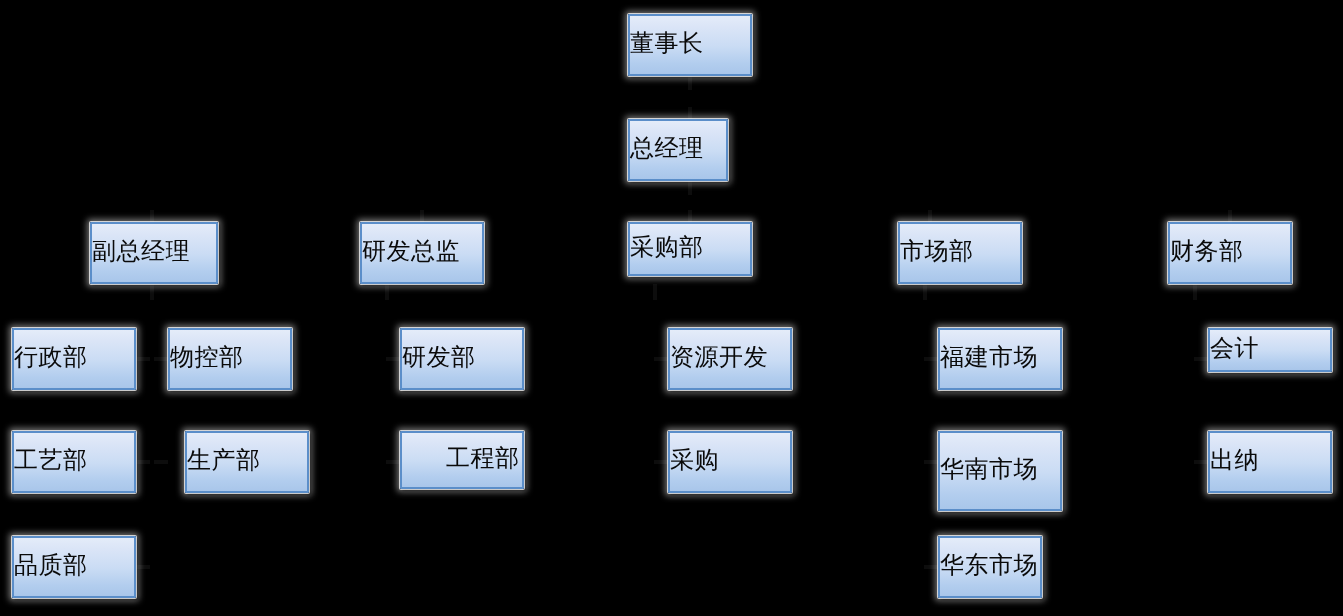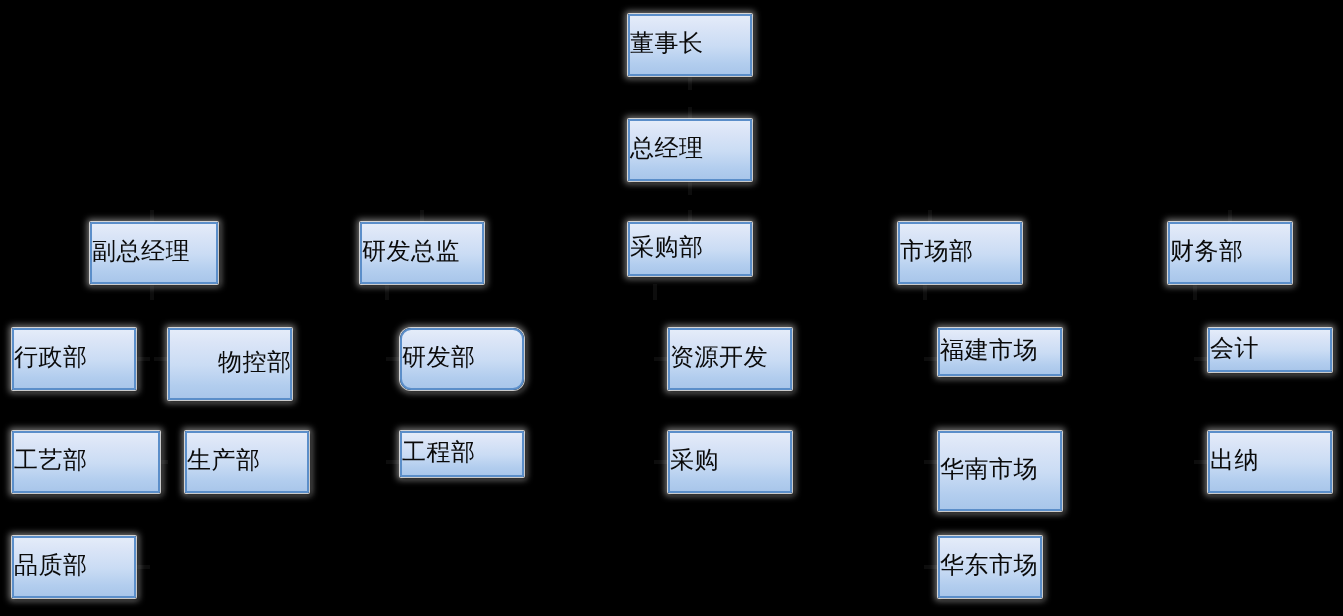--- a/index.html
+++ b/index.html
@@ -93,63 +93,63 @@
       <div class="conn conn-h" style="left: 654px; top: 460px; width: 14px; background: rgb(13, 13, 13); border: none;"></div>
       <div class="conn conn-h" style="left: 924px; top: 460px; width: 14px; background: rgb(13, 13, 13); border: none;"></div>
       <div class="conn conn-h" style="left: 1194px; top: 460px; width: 14px; background: rgb(13, 13, 13); border: none;"></div>
       <div class="conn conn-h" style="left: 136px; top: 565px; width: 14px; background: rgb(13, 13, 13); border: none;"></div>
       <div class="conn conn-h" style="left: 924px; top: 565px; width: 14px; background: rgb(13, 13, 13); border: none;"></div>
     </div>
   <div id="node-layer">
       <div class="node" style="left: 628px; top: 14px; width: 124px; height: 62px;">
         <span class="node-label">董事长</span>
       </div>
-      <div class="node" style="left: 628px; top: 119px; width: 124px; height: 62px;">
+      <div class="node" style="left: 628px; top: 119px; width: 100px; height: 62px;">
         <span class="node-label">总经理</span>
       </div>
       <div class="node" style="left: 90px; top: 222px; width: 128px; height: 62px;">
         <span class="node-label">副总经理</span>
       </div>
       <div class="node" style="left: 360px; top: 222px; width: 124px; height: 62px;">
         <span class="node-label">研发总监</span>
       </div>
       <div class="node" style="left: 628px; top: 222px; width: 124px; height: 54px;">
         <span class="node-label">采购部</span>
       </div>
       <div class="node" style="left: 898px; top: 222px; width: 124px; height: 62px;">
         <span class="node-label">市场部</span>
       </div>
       <div class="node" style="left: 1168px; top: 222px; width: 124px; height: 62px;">
         <span class="node-label">财务部</span>
       </div>
       <div class="node" style="left: 12px; top: 328px; width: 124px; height: 62px;">
         <span class="node-label">行政部</span>
       </div>
-      <div class="node" style="left: 168px; top: 328px; width: 124px; height: 72px; padding-left: 48px;">
+      <div class="node" style="left: 168px; top: 328px; width: 124px; height: 62px;">
         <span class="node-label">物控部</span>
       </div>
-      <div class="node" style="left: 400px; top: 328px; width: 124px; height: 62px; border-radius: 11px;">
+      <div class="node" style="left: 400px; top: 328px; width: 124px; height: 62px;">
         <span class="node-label">研发部</span>
       </div>
       <div class="node" style="left: 668px; top: 328px; width: 124px; height: 62px;">
         <span class="node-label">资源开发</span>
       </div>
-      <div class="node" style="left: 938px; top: 328px; width: 124px; height: 48px;">
+      <div class="node" style="left: 938px; top: 328px; width: 124px; height: 62px;">
         <span class="node-label">福建市场</span>
       </div>
       <div class="node" style="left: 1208px; top: 328px; width: 124px; height: 44px;">
         <span class="node-label">会计</span>
       </div>
-      <div class="node" style="left: 12px; top: 431px; width: 148px; height: 62px;">
+      <div class="node" style="left: 12px; top: 431px; width: 124px; height: 62px;">
         <span class="node-label">工艺部</span>
       </div>
       <div class="node" style="left: 185px; top: 431px; width: 124px; height: 62px;">
         <span class="node-label">生产部</span>
       </div>
-      <div class="node" style="left: 400px; top: 431px; width: 124px; height: 46px;">
+      <div class="node" style="left: 400px; top: 431px; width: 124px; height: 58px; padding-left: 44px;">
         <span class="node-label">工程部</span>
       </div>
       <div class="node" style="left: 668px; top: 431px; width: 124px; height: 62px;">
         <span class="node-label">采购</span>
       </div>
       <div class="node" style="left: 938px; top: 431px; width: 124px; height: 80px;">
         <span class="node-label">华南市场</span>
       </div>
       <div class="node" style="left: 1208px; top: 431px; width: 124px; height: 62px;">
         <span class="node-label">出纳</span>

